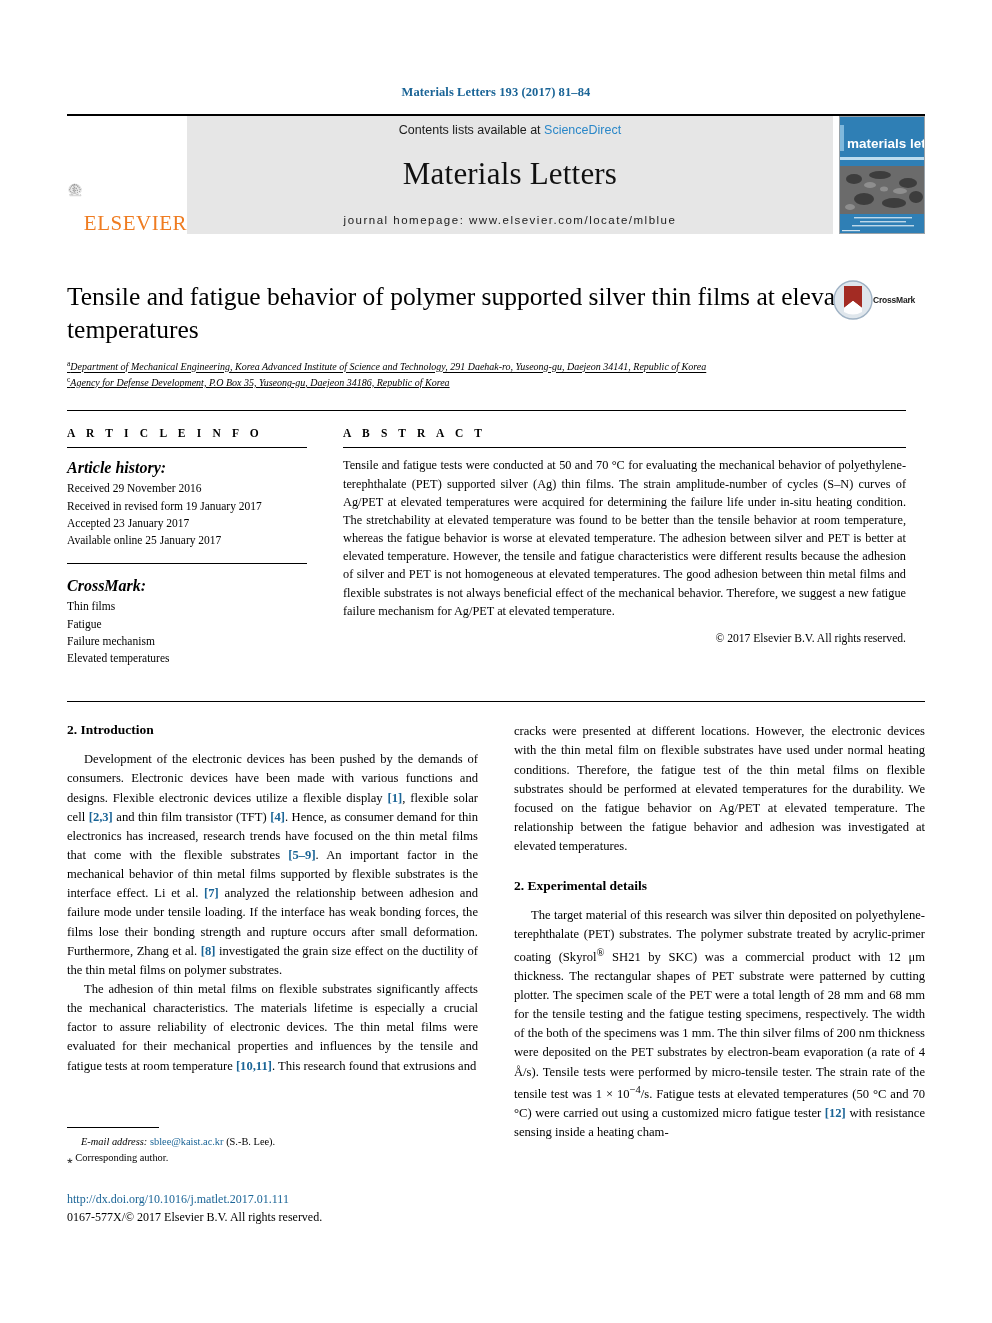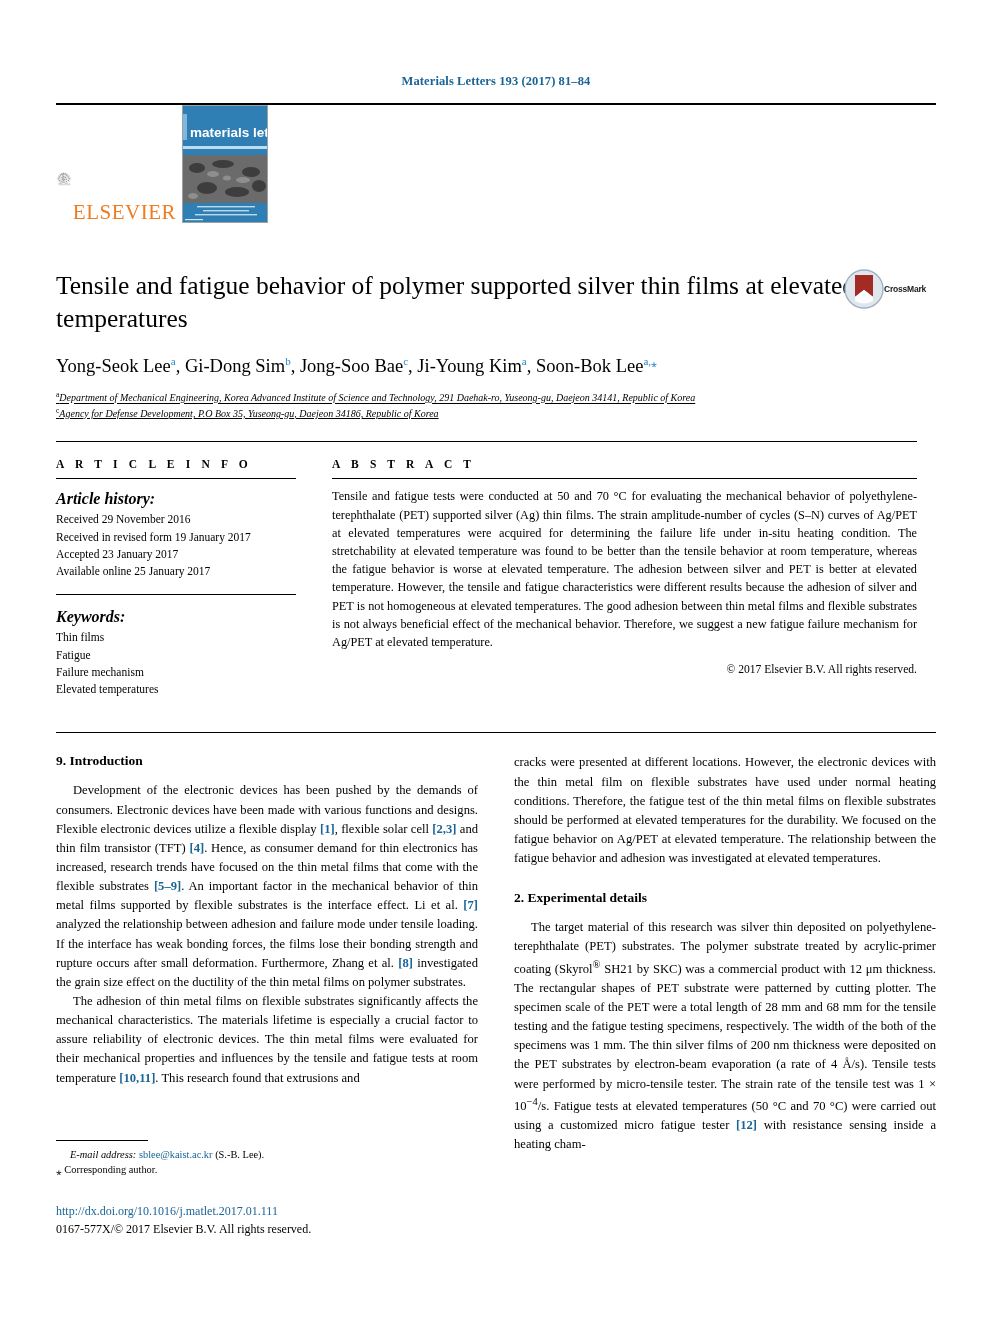--- a/index.html
+++ b/index.html
@@ -10,21 +10,21 @@
     background: #ffffff;
     font-family: "Liberation Serif", serif;
     color: #000;
     position: relative;
     overflow: hidden;
   }
   .page {
     position: relative;
     width: 992px;
     height: 1021px;
-    padding: 4px;
+    padding: 15px;
   }
 
   
   .running-head {
     text-align: center;
     color: #1a6496;
     font-size: 12.5px;
     font-family: "Liberation Serif", serif;
     font-weight: bold;
     padding-top: 70px;
@@ -278,20 +278,27 @@
             <circle cx="33" cy="72" r="2.5"></circle>
           <circle cx="60" cy="71" r="3"></circle>
             <circle cx="70" cy="70" r="2.5"></circle>
           <circle cx="16" cy="71" r="2.5"></circle>
             <circle cx="80" cy="72" r="2.5"></circle>
         </g>
       </svg>
       <div class="elsevier-word">ELSEVIER</div>
     </div>
 
+    <div class="masthead-center">
+      <div class="contents-line">
+        <span>Contents lists available at </span><span class="sd-link">ScienceDirect</span>
+      </div>
+      <div class="journal-name">Materials Letters</div>
+      <div class="homepage-line">journal homepage: www.elsevier.com/locate/mlblue</div>
+    </div>
 
     <div class="cover-thumb">
       <svg width="86" height="118" viewBox="0 0 86 118">
         <rect x="0" y="0" width="86" height="118" fill="#2f7fb5"></rect>
         <rect x="0" y="8" width="4" height="26" fill="#7fb8dc"></rect>
         <text x="7" y="31" font-family="Liberation Sans, sans-serif" font-size="13.5" font-weight="bold" fill="#ffffff">materials letters</text>
         <rect x="0" y="40" width="86" height="3" fill="#bcdcef"></rect>
         <rect x="0" y="49" width="86" height="48" fill="#6b6b6b"></rect>
         <g fill="#3d3d3d">
           <ellipse cx="14" cy="62" rx="8" ry="5"></ellipse>
@@ -326,62 +333,59 @@
         <circle cx="20" cy="20" r="19" fill="#dfe6ec" stroke="#9fb2c4" stroke-width="1.4"></circle>
         <path d="M11 6 h18 v22 l-9 -7 l-9 7 Z" fill="#a32b23"></path>
         <path d="M20 21 l9 7 v4 a18 18 0 0 1 -18 0 v-4 Z" fill="#ffffff" opacity="0.92"></path>
         <path d="M20 21 l-9 7 h18 Z" fill="#ffffff"></path>
       </svg>
       <span class="crossmark-label">CrossMark</span>
     </div>
 
     <h1 class="paper-title">Tensile and fatigue behavior of polymer supported silver thin films at elevated temperatures</h1>
 
-    <div class="authors">
-      <span>Yong-Seok Lee</span><sup>a</sup><span>, </span><span>Gi-Dong Sim</span><sup>b</sup><span>, </span><span>Jong-Soo Bae</span><sup>c</sup><span>, </span><span>Ji-Young Kim</span><sup>a</sup><span>, </span><span>Soon-Bok Lee</span><sup class="corr">a,⁎</sup>
-    </div>
 
     <div class="affiliations">
       <div><sup>a</sup><span>Department of Mechanical Engineering, Korea Advanced Institute of Science and Technology, 291 Daehak-ro, Yuseong-gu, Daejeon 34141, Republic of Korea</span></div>
       <div><sup>c</sup><span>Agency for Defense Development, P.O Box 35, Yuseong-gu, Daejeon 34186, Republic of Korea</span></div>
     </div>
   </div>
 
   <div class="band">
 
     <div class="col-info">
       <div class="sec-head">A R T I C L E   I N F O</div>
       <div class="rule"></div>
       <div class="info-label">Article history:</div>
       <div class="info-line">Received 29 November 2016</div>
       <div class="info-line">Received in revised form 19 January 2017</div>
       <div class="info-line">Accepted 23 January 2017</div>
       <div class="info-line">Available online 25 January 2017</div>
 
       <div class="kw-block">
-        <div class="info-label">Keywords:</div>
+        <div class="info-label">CrossMark:</div>
         <div class="info-line">Thin films</div>
         <div class="info-line">Fatigue</div>
         <div class="info-line">Failure mechanism</div>
         <div class="info-line">Elevated temperatures</div>
       </div>
     </div>
 
     <div class="col-abs">
       <div class="sec-head">A B S T R A C T</div>
       <div class="rule"></div>
       <div class="abstract-text">Tensile and fatigue tests were conducted at 50 and 70 °C for evaluating the mechanical behavior of polyethylene-terephthalate (PET) supported silver (Ag) thin films. The strain amplitude-number of cycles (S–N) curves of Ag/PET at elevated temperatures were acquired for determining the failure life under in-situ heating condition. The stretchability at elevated temperature was found to be better than the tensile behavior at room temperature, whereas the fatigue behavior is worse at elevated temperature. The adhesion between silver and PET is better at elevated temperature. However, the tensile and fatigue characteristics were different results because the adhesion of silver and PET is not homogeneous at elevated temperatures. The good adhesion between thin metal films and flexible substrates is not always beneficial effect of the mechanical behavior. Therefore, we suggest a new fatigue failure mechanism for Ag/PET at elevated temperature.</div>
       <div class="copyright">© 2017 Elsevier B.V. All rights reserved.</div>
     </div>
   </div>
 
   <div class="body-cols">
 
     <div class="bcol" style="padding-bottom:150px;">
-      <h2 class="sec">9. Introduction</h2>
+      <h2 class="sec">2. Introduction</h2>
 
       <p class="para"><span>Development of the electronic devices has been pushed by the demands of consumers. Electronic devices have been made with various functions and designs. Flexible electronic devices utilize a flexible display </span><span class="ref">[1]</span><span>, flexible solar cell </span><span class="ref">[2,3]</span><span> and thin film transistor (TFT) </span><span class="ref">[4]</span><span>. Hence, as consumer demand for thin electronics has increased, research trends have focused on the thin metal films that come with the flexible substrates </span><span class="ref">[5–9]</span><span>. An important factor in the mechanical behavior of thin metal films supported by flexible substrates is the interface effect. Li et al. </span><span class="ref">[7]</span><span> analyzed the relationship between adhesion and failure mode under tensile loading. If the interface has weak bonding forces, the films lose their bonding strength and rupture occurs after small deformation. Furthermore, Zhang et al. </span><span class="ref">[8]</span><span> investigated the grain size effect on the ductility of the thin metal films on polymer substrates.</span></p>
 
       <p class="para"><span>The adhesion of thin metal films on flexible substrates significantly affects the mechanical characteristics. The materials lifetime is especially a crucial factor to assure reliability of electronic devices. The thin metal films were evaluated for their mechanical properties and influences by the tensile and fatigue tests at room temperature </span><span class="ref">[10,11]</span><span>. This research found that extrusions and</span></p>
 
       <div class="footnote">
         <div class="fn-rule"></div>
         <div class="fn-line" style="padding-left:14px;">
           <span class="ital">E-mail address:</span>
           <span class="link">sblee@kaist.ac.kr</span>

